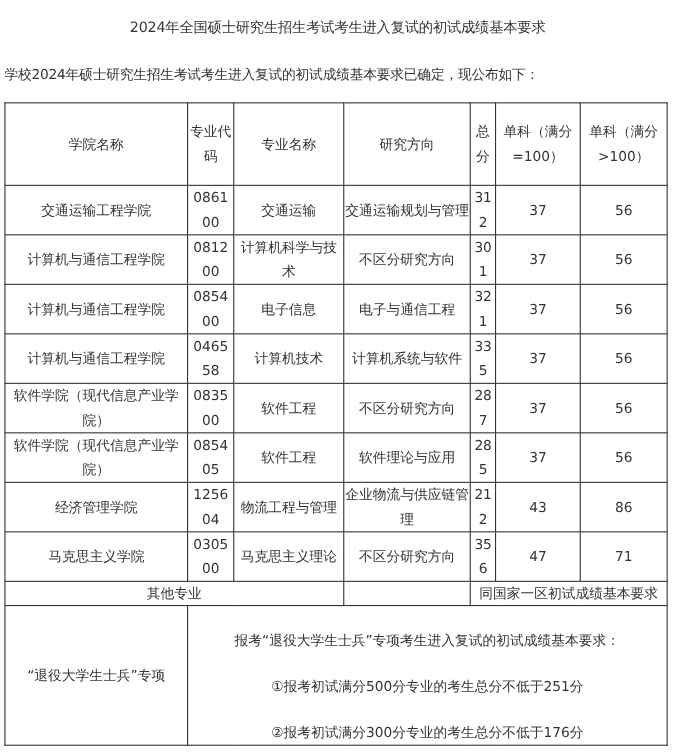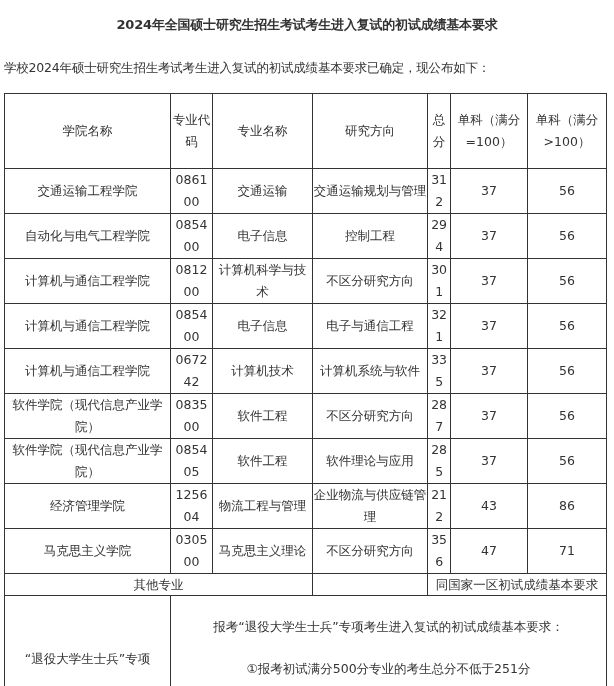--- a/index.html
+++ b/index.html
@@ -5,21 +5,21 @@
   html, body { margin: 0; padding: 0; background: #ffffff; }
   body {
     width: 614px; height: 686px; overflow: hidden;
     font-family: "DejaVu Sans", "Liberation Sans", sans-serif;
     color: #333333;
     font-size: 12px;
     position: relative;
   }
   .title {
     position: absolute; left: 0; top: 16px; width: 614px;
-    text-align: center; font-weight: bold; font-size: 13px; color: #333;
+    text-align: center; font-weight: normal; font-size: 13px; color: #333;
     letter-spacing: -0.2px;
   }
   .intro {
     position: absolute; left: 4px; top: 60px; font-size: 12.5px; color: #333;
     letter-spacing: -0.2px;
   }
   table.req {
     position: absolute; left: 4px; top: 93px;
     border-collapse: collapse;
     table-layout: fixed;
@@ -69,49 +69,40 @@
       <tr class="row">
         <td>交通运输工程学院</td>
         <td class="code">086100</td>
         <td>交通运输</td>
         <td>交通运输规划与管理</td>
         <td class="total">312</td>
         <td>37</td>
         <td>56</td>
       </tr>
       <tr class="row">
-        <td>自动化与电气工程学院</td>
-        <td class="code">085400</td>
-        <td>电子信息</td>
-        <td>控制工程</td>
-        <td class="total">294</td>
-        <td>37</td>
-        <td>56</td>
-      </tr>
-      <tr class="row">
         <td>计算机与通信工程学院</td>
         <td class="code">081200</td>
         <td>计算机科学与技术</td>
         <td>不区分研究方向</td>
         <td class="total">301</td>
         <td>37</td>
         <td>56</td>
       </tr>
       <tr class="row">
         <td>计算机与通信工程学院</td>
         <td class="code">085400</td>
         <td>电子信息</td>
         <td>电子与通信工程</td>
         <td class="total">321</td>
         <td>37</td>
         <td>56</td>
       </tr>
       <tr class="row">
         <td>计算机与通信工程学院</td>
-        <td class="code">067242</td>
+        <td class="code">046558</td>
         <td>计算机技术</td>
         <td>计算机系统与软件</td>
         <td class="total">335</td>
         <td>37</td>
         <td>56</td>
       </tr>
       <tr class="row">
         <td>软件学院（现代信息产业学院）</td>
         <td class="code">083500</td>
         <td>软件工程</td>

